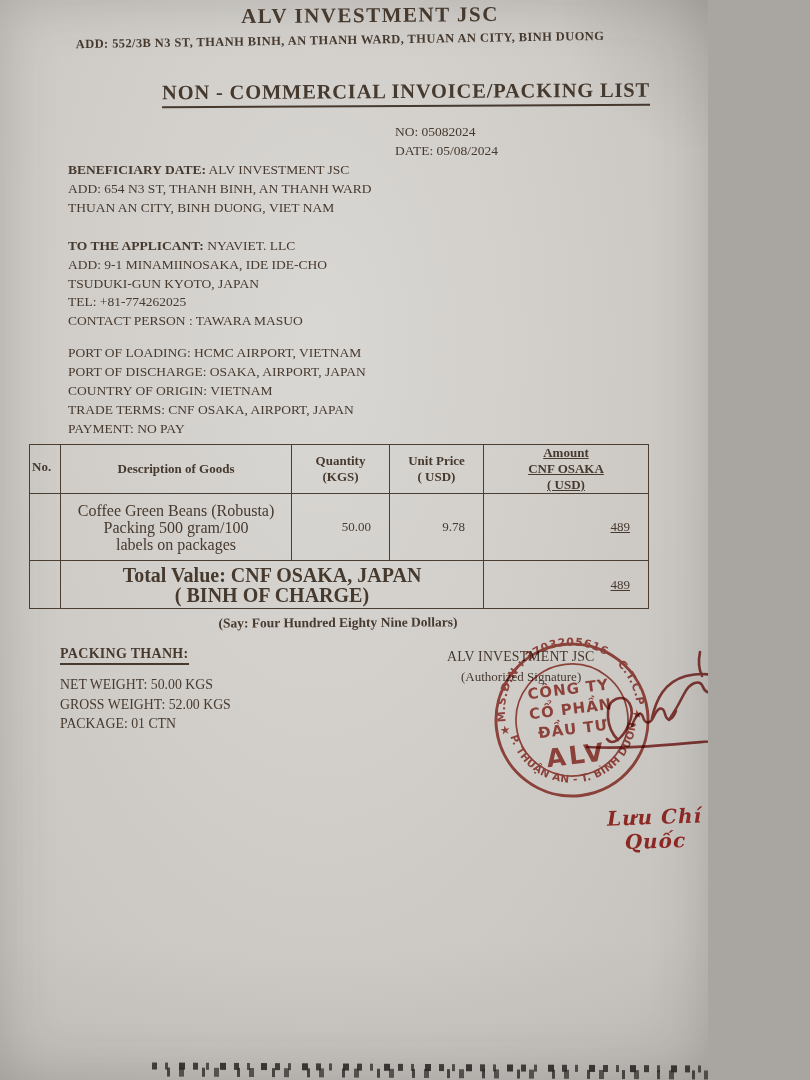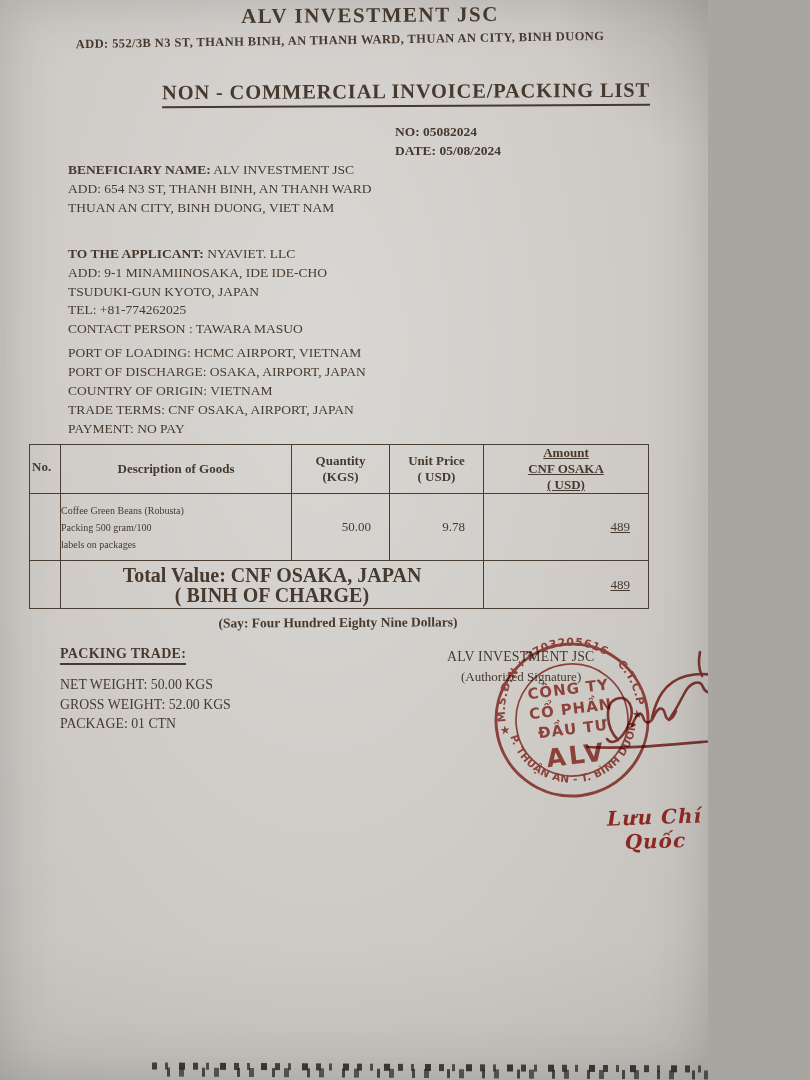--- a/index.html
+++ b/index.html
@@ -18,38 +18,38 @@
   .crease-bottom{position:absolute;left:0;bottom:0;width:100%;height:140px;pointer-events:none;
     background:linear-gradient(180deg, transparent 0%, rgba(90,85,80,.08) 100%);}
   .abs{position:absolute;}
   .company-name{left:120px;top:3px;width:500px;text-align:center;
     font-size:21px;font-weight:bold;letter-spacing:1.5px;transform:rotate(-0.5deg);}
   .company-address{left:40px;top:33px;width:600px;text-align:center;
     font-size:12.5px;font-weight:bold;letter-spacing:.4px;transform:rotate(-0.9deg);}
   .doc-title{left:100px;top:80px;width:612px;text-align:center;transform:rotate(-0.3deg);}
   .doc-title span{display:inline-block;font-size:20.5px;font-weight:bold;letter-spacing:.8px;
     border-bottom:2.4px solid #46392e;padding-bottom:2px;}
-  .meta{left:395px;top:122px;font-size:13.5px;line-height:19px;font-weight:bold;}
+  .meta{left:395px;top:122px;font-size:13.5px;line-height:19px;}
   .blk{font-size:13.5px;line-height:18.8px;}
   .beneficiary{left:68px;top:161px;}
-  .applicant{left:68px;top:245px;font-family:Liberation Serif, serif;}
+  .applicant{left:68px;top:237px;font-family:Liberation Serif, serif;}
   .shipment{left:68px;top:343px;line-height:19px;}
   b.lbl{font-weight:bold;}
   
   .inv-table{left:29px;top:444px;width:618px;display:grid;
     grid-template-columns:31px 231px 98px 94px 1fr;
     grid-template-rows:49px 67px 47px;
     border:1.6px solid #4a3e33;font-size:13px;}
   .c{border-right:1.4px solid #4a3e33;border-bottom:1.4px solid #4a3e33;
      display:flex;flex-direction:column;justify-content:center;}
   .c.last-col{border-right:none;text-decoration:underline;}
   .c.last-row{border-bottom:none;}
   .hc{font-weight:bold;text-align:center;line-height:16px;}
   .no-cell{justify-content:flex-start;padding-top:14px;text-align:left;padding-left:2px;}
-  .desc-cell{text-align:left;font-size:10px;line-height:17px;}
+  .desc-cell{text-align:center;font-size:16px;line-height:17px;}
   .num-cell{align-items:flex-end;padding-right:18px;font-size:13px;}
   .total-cell{grid-column:2/5;text-align:center;font-weight:bold;font-size:20px;line-height:20px;}
   .say-line{left:29px;top:615px;width:618px;text-align:center;font-size:13.5px;font-weight:bold;transform:rotate(-0.3deg);}
   
   .packing-heading{left:60px;top:646px;font-size:14px;font-weight:bold;letter-spacing:.3px;
     border-bottom:2px solid #46392e;padding-bottom:1px;}
   .packing-lines{left:60px;top:675px;font-size:13.8px;line-height:19.5px;}
   
   .sig-company{left:447px;top:649px;font-size:13.8px;letter-spacing:.2px;}
   .sig-auth{left:461px;top:669px;font-size:13px;}
@@ -82,21 +82,21 @@
     <span>NON - COMMERCIAL INVOICE/PACKING LIST</span>
   </div>
 
   <div class="abs meta">
     <div>NO: 05082024</div>
     <div>DATE: 05/08/2024</div>
   </div>
 
   <div class="abs blk beneficiary">
     <div>
-      <b class="lbl">BENEFICIARY NAME:</b>
+      <b class="lbl">BENEFICIARY DATE:</b>
       <span>ALV INVESTMENT JSC</span>
     </div>
     <div>ADD: 654 N3 ST, THANH BINH, AN THANH WARD</div>
     <div>THUAN AN CITY, BINH DUONG, VIET NAM</div>
   </div>
 
   <div class="abs blk applicant">
     <div>
       <b class="lbl">TO THE APPLICANT:</b>
       <span>NYAVIET. LLC</span>
@@ -146,21 +146,21 @@
     <div class="c last-row"></div>
     <div class="c total-cell last-row">
       <div>Total Value: CNF OSAKA, JAPAN</div>
       <div>( BINH OF CHARGE)</div>
     </div>
     <div class="c num-cell last-col last-row">489</div>
   </div>
 
   <div class="abs say-line">(Say: Four Hundred Eighty Nine Dollars)</div>
 
-  <div class="abs packing-heading">PACKING TRADE:</div>
+  <div class="abs packing-heading">PACKING THANH:</div>
   <div class="abs packing-lines">
     <div>NET WEIGHT: 50.00 KGS</div>
     <div>GROSS WEIGHT: 52.00 KGS</div>
     <div>PACKAGE: 01 CTN</div>
   </div>
 
   <div class="abs sig-company">ALV INVESTMENT JSC</div>
   <div class="abs sig-auth">(Authorized Signature)</div>
 
   <svg class="abs stamp-svg" width="180" height="180" viewBox="0 0 180 180">

